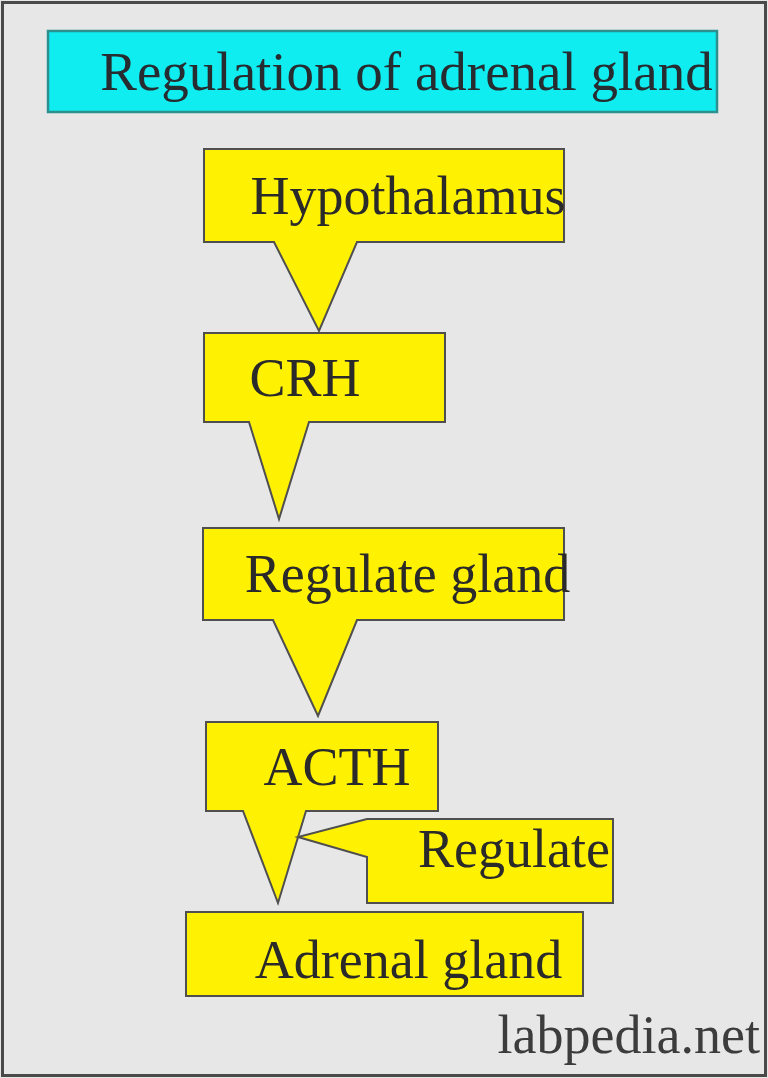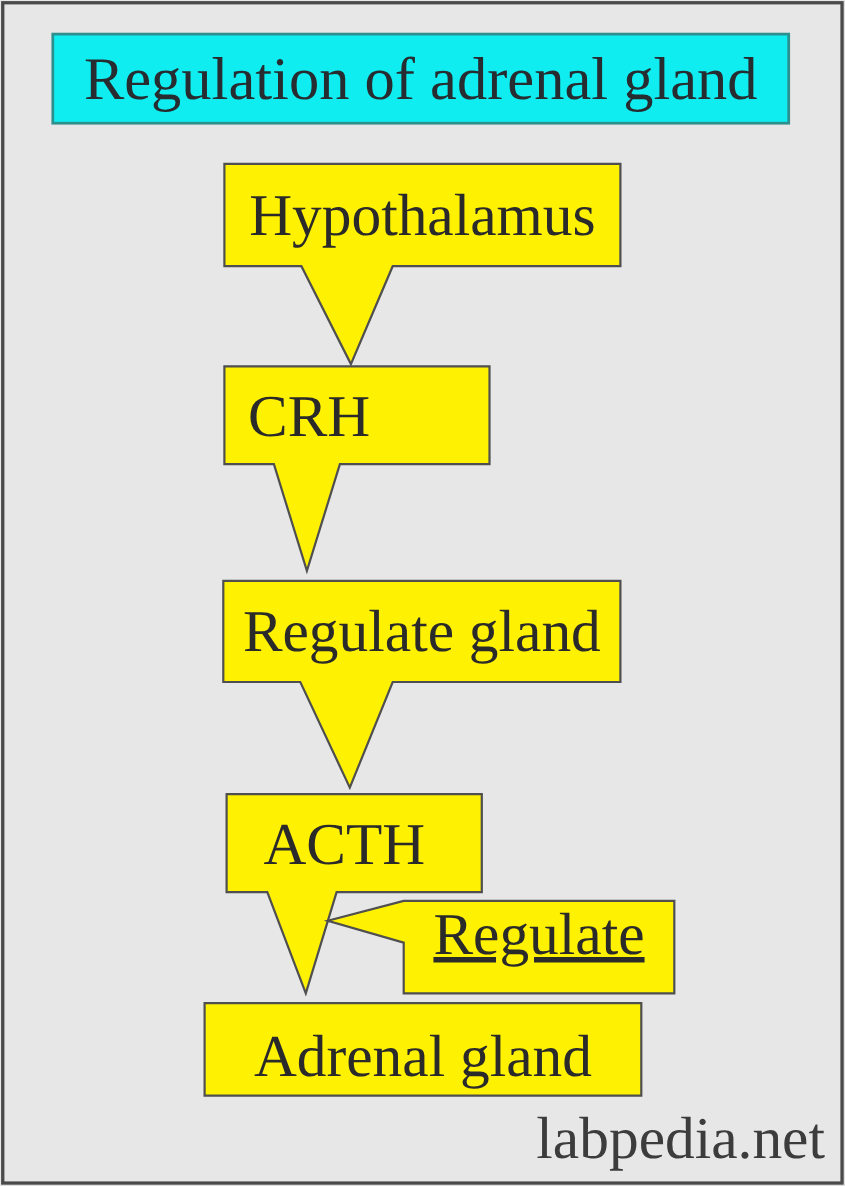--- a/index.html
+++ b/index.html
@@ -40,29 +40,30 @@
   .label {
     position: absolute;
     display: flex;
     align-items: center;
     justify-content: center;
     color: #2A2A2A;
     font-size: 54px;
     line-height: 1;
     white-space: nowrap;
     box-sizing: border-box;
+    margin-left: 24px;
   }
   .label.title-label {
     font-size: 55px;
     color: #262C30;
   }
   .watermark {
     position: absolute;
     top: 1003px;
-    right: 18px;
+    right: 8px;
     font-size: 54px;
     line-height: 1.2;
     color: #3C3C3C;
     white-space: nowrap;
   }
 </style>
 </head>
 <body>
 
 <div class="canvas">
@@ -87,20 +88,20 @@
   <div class="label title-label" style="left:48px; top:31px; width:669px; height:81px;">Regulation of adrenal gland</div>
 
   <div class="label" style="left:204px; top:149px; width:360px; height:93px;">Hypothalamus</div>
 
   <div class="label" style="left:204px; top:333px; width:190px; height:89px; padding-right:36px;">CRH</div>
 
   <div class="label" style="left:203px; top:528px; width:361px; height:92px;">Regulate gland</div>
 
   <div class="label" style="left:206px; top:722px; width:232px; height:89px; padding-right:18px;">ACTH</div>
 
-  <div class="label" style="left:367px; top:819px; width:246px; height:60px;text-decoration:underline;">Regulate</div>
+  <div class="label" style="left:367px; top:819px; width:246px; height:60px;">Regulate</div>
 
   <div class="label" style="left:186px; top:912px; width:397px; height:96px;">Adrenal gland</div>
 
   <div class="watermark">labpedia.net</div>
 
   <div class="frame"></div>
 </div>
 
 </body></html>

